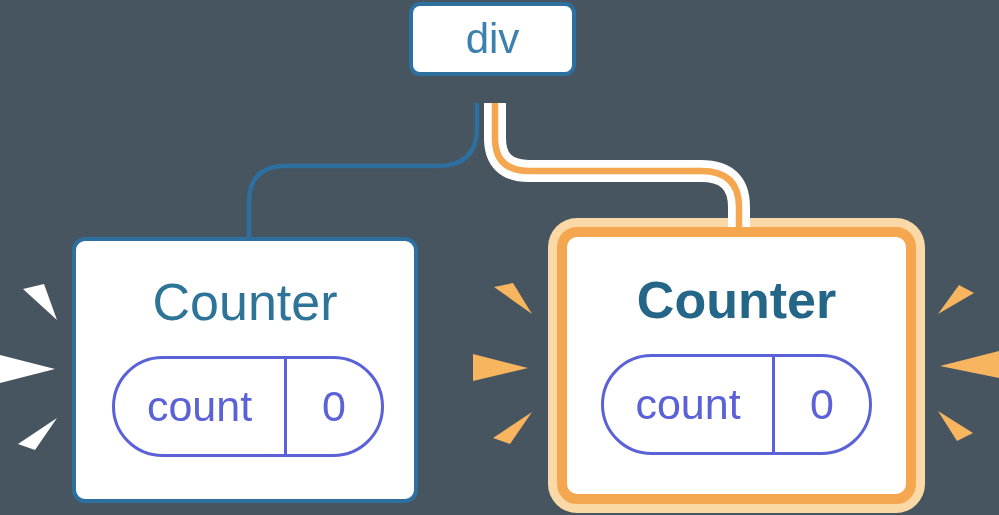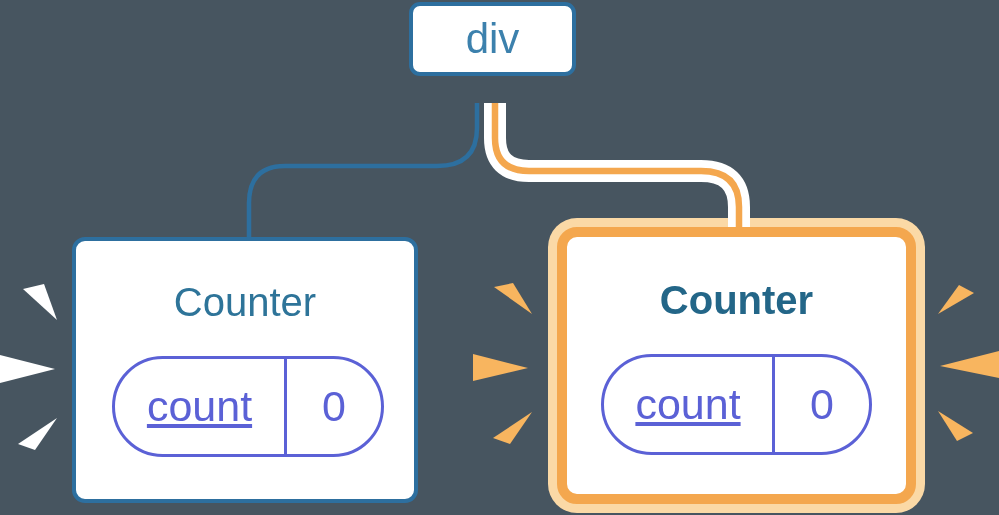--- a/index.html
+++ b/index.html
@@ -33,36 +33,36 @@
     left:72px;top:237px;width:346px;height:266px;
     border:4px solid #2D6F9F;border-radius:13px;
   }
   .card-right{
     left:557px;top:227px;width:359px;height:277px;
     border:10px solid #F4A74E;border-radius:20px;
     box-shadow:0 0 0 9px #FBD9A6;
   }
   .card-title{
     position:absolute;left:0;right:0;text-align:center;
-    font-size:40px;line-height:48px;color:#2E7499;font-weight:400;
+    font-size:52px;line-height:48px;color:#2E7499;font-weight:400;
   }
   .card-left .card-title{top:37px;}
   .card-right .card-title{top:39px;color:#236688;font-weight:700;}
 
   
   .pill{
     position:absolute;box-sizing:border-box;
     border:3px solid #5B61D6;border-radius:51px;
     display:flex;background:#ffffff;
   }
   .card-left  .pill{left:36px;top:115px;width:272px;height:101px;}
   .card-right .pill{left:34px;top:117px;width:271px;height:101px;}
   .pill-key{
     flex:1;display:flex;align-items:center;justify-content:center;
-    color:#5B61D6;font-size:43px;text-decoration:underline;
+    color:#5B61D6;font-size:43px;
   }
   .pill-value{
     width:94px;display:flex;align-items:center;justify-content:center;
     border-left:3px solid #5B61D6;
     color:#5B61D6;font-size:43px;
   }
 </style>
 </head>
 <body>
 

